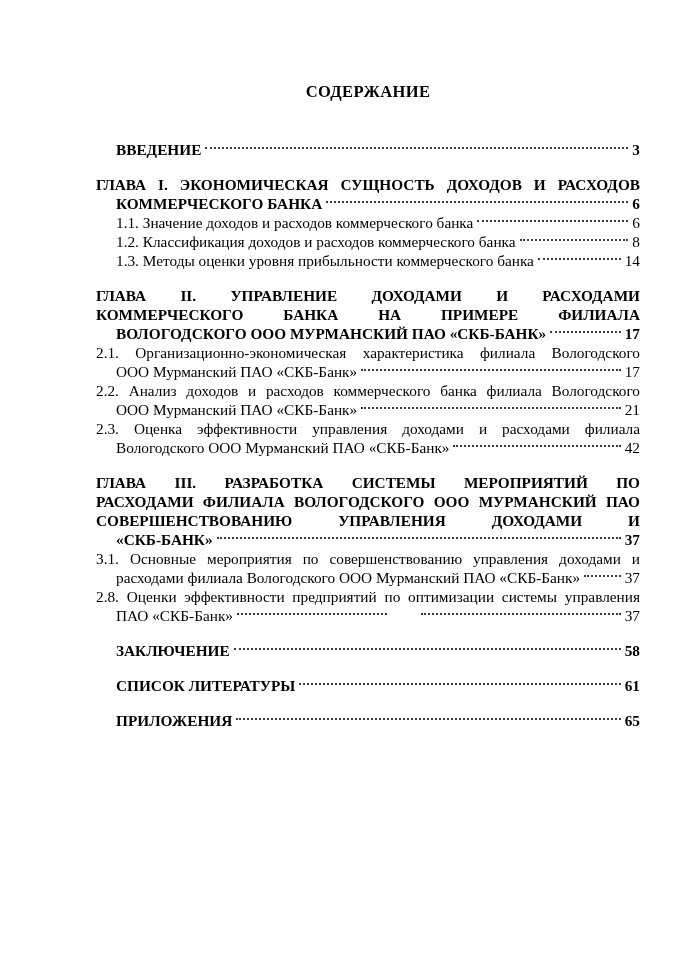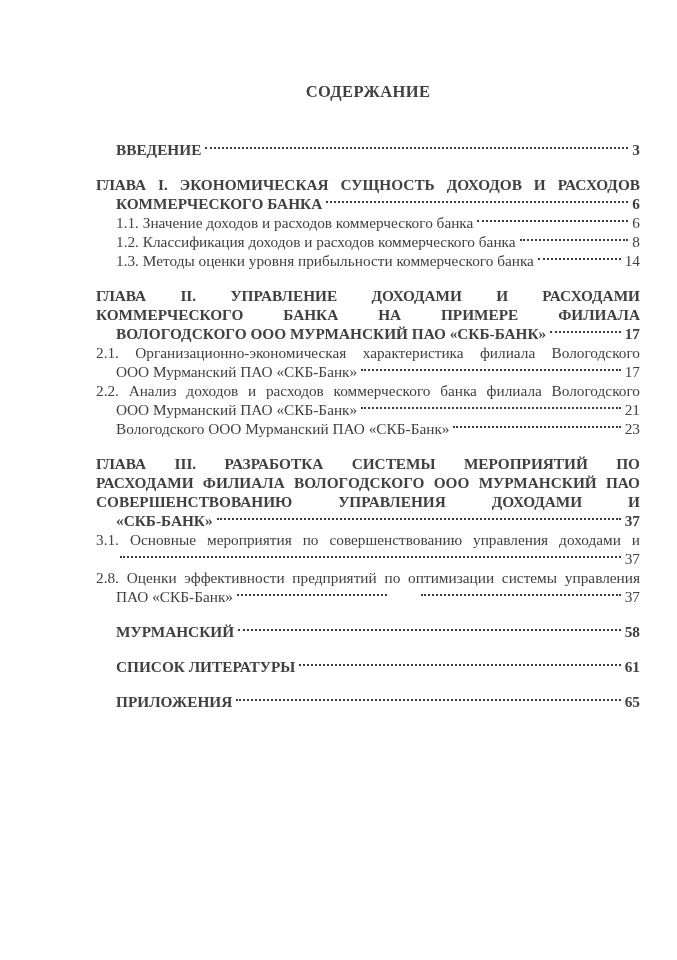--- a/index.html
+++ b/index.html
@@ -7,21 +7,21 @@
     padding: 0;
     background: #ffffff;
   }
   .page {
     position: relative;
     width: 677px;
     height: 960px;
     background: #ffffff;
     overflow: hidden;
     font-family: "Liberation Serif", "DejaVu Serif", serif;
-    color: #404040;
+    color: #000000;
   }
   .content {
     padding: 81px 37px 0 96px; 
   }
   .doc-title {
     text-align: center;
     font-weight: bold;
     font-size: 16.5px;
     line-height: 22px;
     letter-spacing: 0.4px;
@@ -116,56 +116,58 @@
         </div>
         <div class="toc-entry">
           <div class="toc-line">2.2. Анализ доходов и расходов коммерческого банка филиала Вологодского</div>
           <div class="toc-line-last">
             <span class="entry-text">ООО Мурманский ПАО «СКБ-Банк»</span>
             <span class="leader"></span>
             <span class="pagenum">21</span>
           </div>
         </div>
         <div class="toc-entry">
+          <div class="toc-line">2.3. Оценка эффективности управления доходами и расходами филиала</div>
           <div class="toc-line-last">
             <span class="entry-text">Вологодского ООО Мурманский ПАО «СКБ-Банк»</span>
             <span class="leader"></span>
-            <span class="pagenum">23</span>
+            <span class="pagenum">42</span>
           </div>
         </div>
         <div class="toc-entry bold gap">
           <div class="toc-line">ГЛАВА III. РАЗРАБОТКА СИСТЕМЫ МЕРОПРИЯТИЙ ПО</div>
           <div class="toc-line">РАСХОДАМИ ФИЛИАЛА ВОЛОГОДСКОГО ООО МУРМАНСКИЙ ПАО</div>
           <div class="toc-line">СОВЕРШЕНСТВОВАНИЮ УПРАВЛЕНИЯ ДОХОДАМИ И</div>
           <div class="toc-line-last">
             <span class="entry-text">«СКБ-БАНК»</span>
             <span class="leader"></span>
             <span class="pagenum">37</span>
           </div>
         </div>
         <div class="toc-entry">
           <div class="toc-line">3.1. Основные мероприятия по совершенствованию управления доходами и</div>
           <div class="toc-line-last">
+            <span class="entry-text">расходами филиала Вологодского ООО Мурманский ПАО «СКБ-Банк»</span>
             <span class="leader"></span>
             <span class="pagenum">37</span>
           </div>
         </div>
         <div class="toc-entry">
           <div class="toc-line">2.8. Оценки эффективности предприятий по оптимизации системы управления</div>
           <div class="toc-line-last">
             <span class="entry-text">ПАО «СКБ-Банк»</span>
             <span class="leader leader-fixed"></span>
             <span class="leader-gap"></span>
             <span class="leader"></span>
             <span class="pagenum">37</span>
           </div>
         </div>
         <div class="toc-entry bold gap">
           <div class="toc-line-last">
-            <span class="entry-text">МУРМАНСКИЙ</span>
+            <span class="entry-text">ЗАКЛЮЧЕНИЕ</span>
             <span class="leader"></span>
             <span class="pagenum">58</span>
           </div>
         </div>
         <div class="toc-entry bold gap">
           <div class="toc-line-last">
             <span class="entry-text">СПИСОК ЛИТЕРАТУРЫ</span>
             <span class="leader"></span>
             <span class="pagenum">61</span>
           </div>

